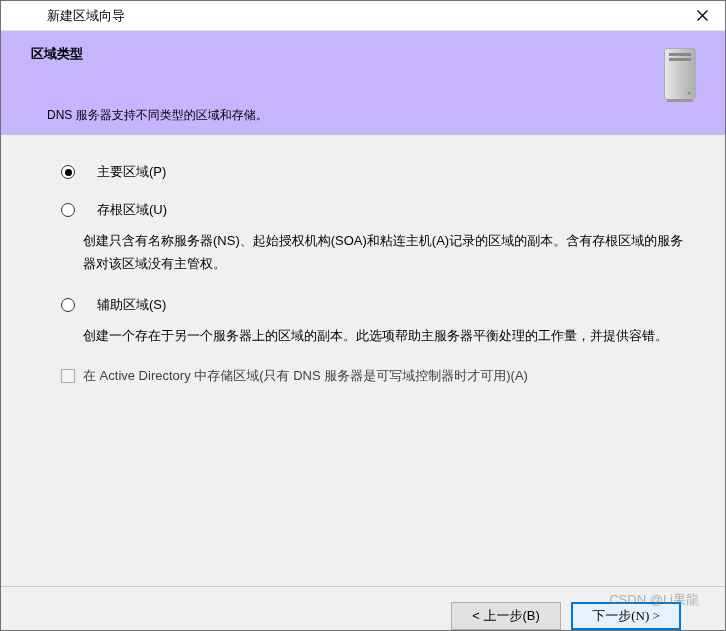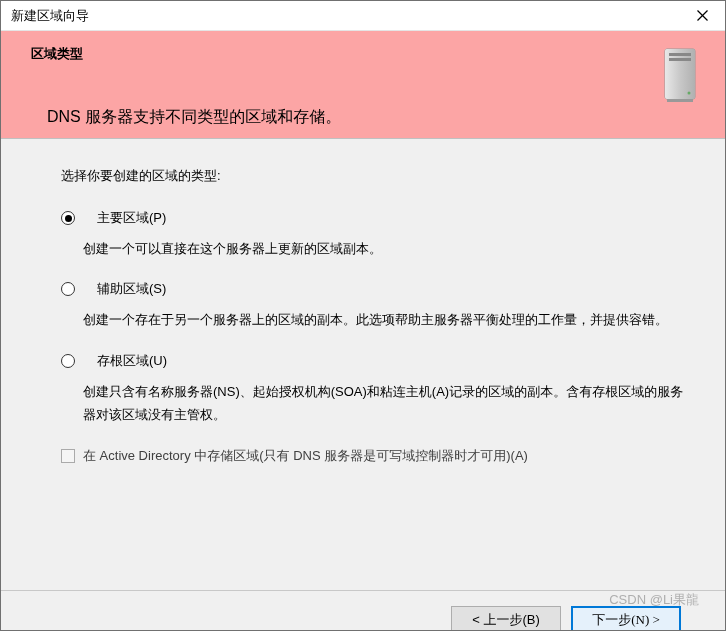--- a/index.html
+++ b/index.html
@@ -21,51 +21,52 @@
       align-items: center;
       justify-content: space-between;
       height: 30px;
       padding: 0 0 0 10px;
       background: #fff;
       border-bottom: 1px solid #e5e5e5;
     }
     .titlebar-title {
       font-size: 13px;
       color: #000;
+      margin-left: 36px;
     }
     .close-btn {
       width: 46px;
       height: 30px;
       display: flex;
       align-items: center;
       justify-content: center;
       cursor: pointer;
     }
     .close-btn svg {
       width: 11px;
       height: 11px;
     }
     .header {
       display: flex;
-      background: #fca5a5;
+      background: #c4b5fd;
       padding: 14px 20px 10px 30px;
       border-bottom: 1px solid #c0c0c0;
       min-height: 90px;
     }
     .header-text {
       flex: 1;
     }
     .header-title {
       font-weight: bold;
       font-size: 13px;
       color: #000;
       margin-bottom: 6px;
     }
     .header-subtitle {
-      font-size: 16px;
+      font-size: 12px;
       color: #000;
       padding-left: 16px;
       margin-top: 44px;
     }
     .header-icon {
       width: 50px;
       display: flex;
       align-items: flex-start;
       justify-content: center;
       padding-top: 2px;
@@ -213,46 +214,44 @@
         </defs>
         <rect x="8" y="6" width="22" height="3" fill="#888"></rect>
         <rect x="8" y="11" width="22" height="3" fill="#888"></rect>
         <circle cx="28" cy="46" r="1.5" fill="#6a6"></circle>
         <rect x="6" y="52" width="26" height="3" fill="#999"></rect>
       </svg>
     </div>
   </div>
 
   <div class="body">
-    <div class="instruction">选择你要创建的区域的类型:</div>
 
     <div class="radio-group">
       <div class="radio-row">
         <span class="radio-circle checked"></span>
         <span class="radio-label">主要区域(P)</span>
       </div>
-      <div class="radio-desc">创建一个可以直接在这个服务器上更新的区域副本。</div>
+    </div>
+
+    <div class="radio-group">
+      <div class="radio-row">
+        <span class="radio-circle"></span>
+        <span class="radio-label">存根区域(U)</span>
+      </div>
+      <div class="radio-desc">创建只含有名称服务器(NS)、起始授权机构(SOA)和粘连主机(A)记录的区域的副本。含有存根区域的服务器对该区域没有主管权。</div>
     </div>
 
     <div class="radio-group">
       <div class="radio-row">
         <span class="radio-circle"></span>
         <span class="radio-label">辅助区域(S)</span>
       </div>
       <div class="radio-desc">创建一个存在于另一个服务器上的区域的副本。此选项帮助主服务器平衡处理的工作量，并提供容错。</div>
     </div>
 
-    <div class="radio-group">
-      <div class="radio-row">
-        <span class="radio-circle"></span>
-        <span class="radio-label">存根区域(U)</span>
-      </div>
-      <div class="radio-desc">创建只含有名称服务器(NS)、起始授权机构(SOA)和粘连主机(A)记录的区域的副本。含有存根区域的服务器对该区域没有主管权。</div>
-    </div>
-
     <div class="checkbox-row">
       <span class="checkbox-box"></span>
       <span class="checkbox-label">在 Active Directory 中存储区域(只有 DNS 服务器是可写域控制器时才可用)(A)</span>
     </div>
   </div>
 
   <div class="footer">
     <button class="btn">&lt; 上一步(B)</button>
     <button class="btn primary">下一步(N) &gt;</button>
     <div class="btn-gap"></div>

